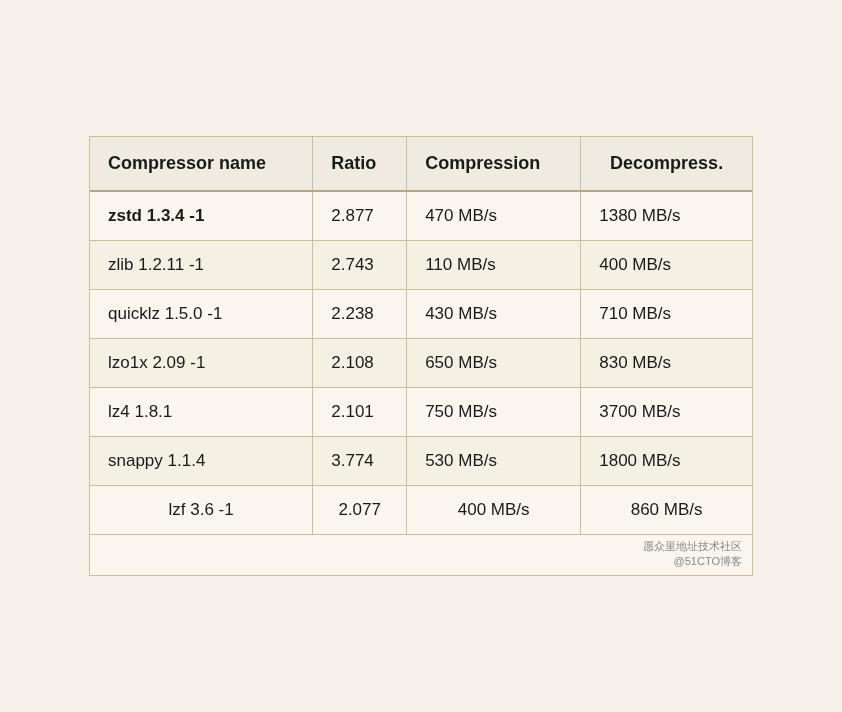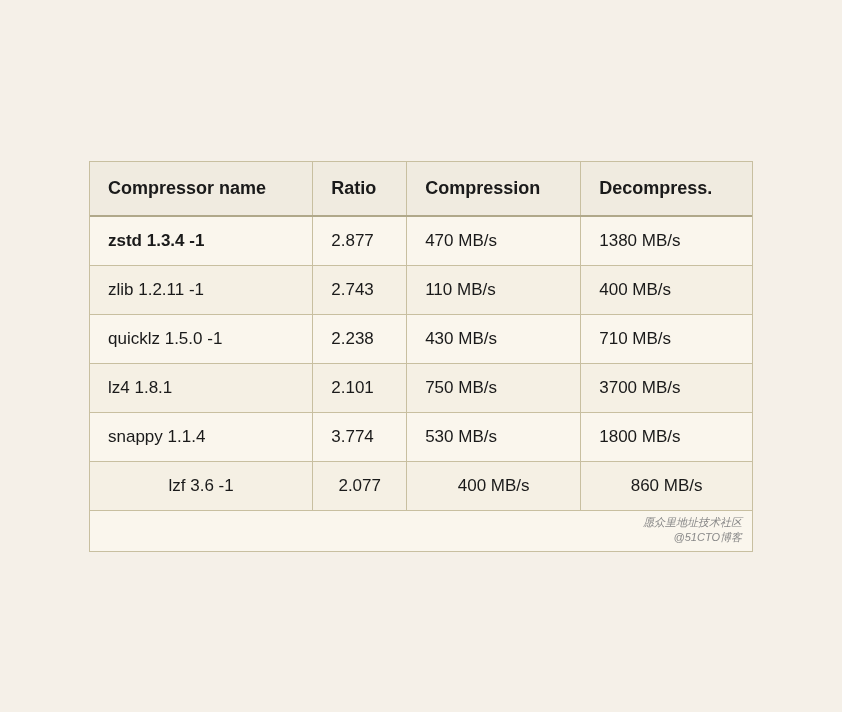--- a/index.html
+++ b/index.html
@@ -38,20 +38,21 @@
       padding: 16px 18px;
       text-align: left;
       font-size: 18px;
       font-weight: 700;
       color: #1a1a1a;
       border-right: 1px solid #c8bfa0;
     }
 
     thead th:last-child {
       border-right: none;
+      text-align: center;
     }
 
     tbody tr {
       border-bottom: 1px solid #c8bfa0;
       margin-top: 40px;
     }
 
     tbody tr:last-child {
       border-bottom: none;
       text-align: center;
@@ -80,21 +81,20 @@
       font-weight: 700;
     }
 
     .watermark {
       text-align: right;
       padding: 4px 10px 6px;
       font-size: 11px;
       color: #888;
       background-color: #faf6ed;
       border-top: 1px solid #c8bfa0;
-      font-style: italic;
     }
   </style>
 </head>
 <body>
 
 <div class="table-container">
   <table>
     <thead>
       <tr>
         <th>Compressor name</th>
@@ -116,20 +116,26 @@
           <td>110 MB/s</td>
           <td>400 MB/s</td>
         </tr>
         <tr>
           <td>quicklz 1.5.0 -1</td>
           <td>2.238</td>
           <td>430 MB/s</td>
           <td>710 MB/s</td>
         </tr>
         <tr>
+          <td>lzo1x 2.09 -1</td>
+          <td>2.108</td>
+          <td>650 MB/s</td>
+          <td>830 MB/s</td>
+        </tr>
+        <tr>
           <td>lz4 1.8.1</td>
           <td>2.101</td>
           <td>750 MB/s</td>
           <td>3700 MB/s</td>
         </tr>
         <tr>
           <td>snappy 1.1.4</td>
           <td>3.774</td>
           <td>530 MB/s</td>
           <td>1800 MB/s</td>

